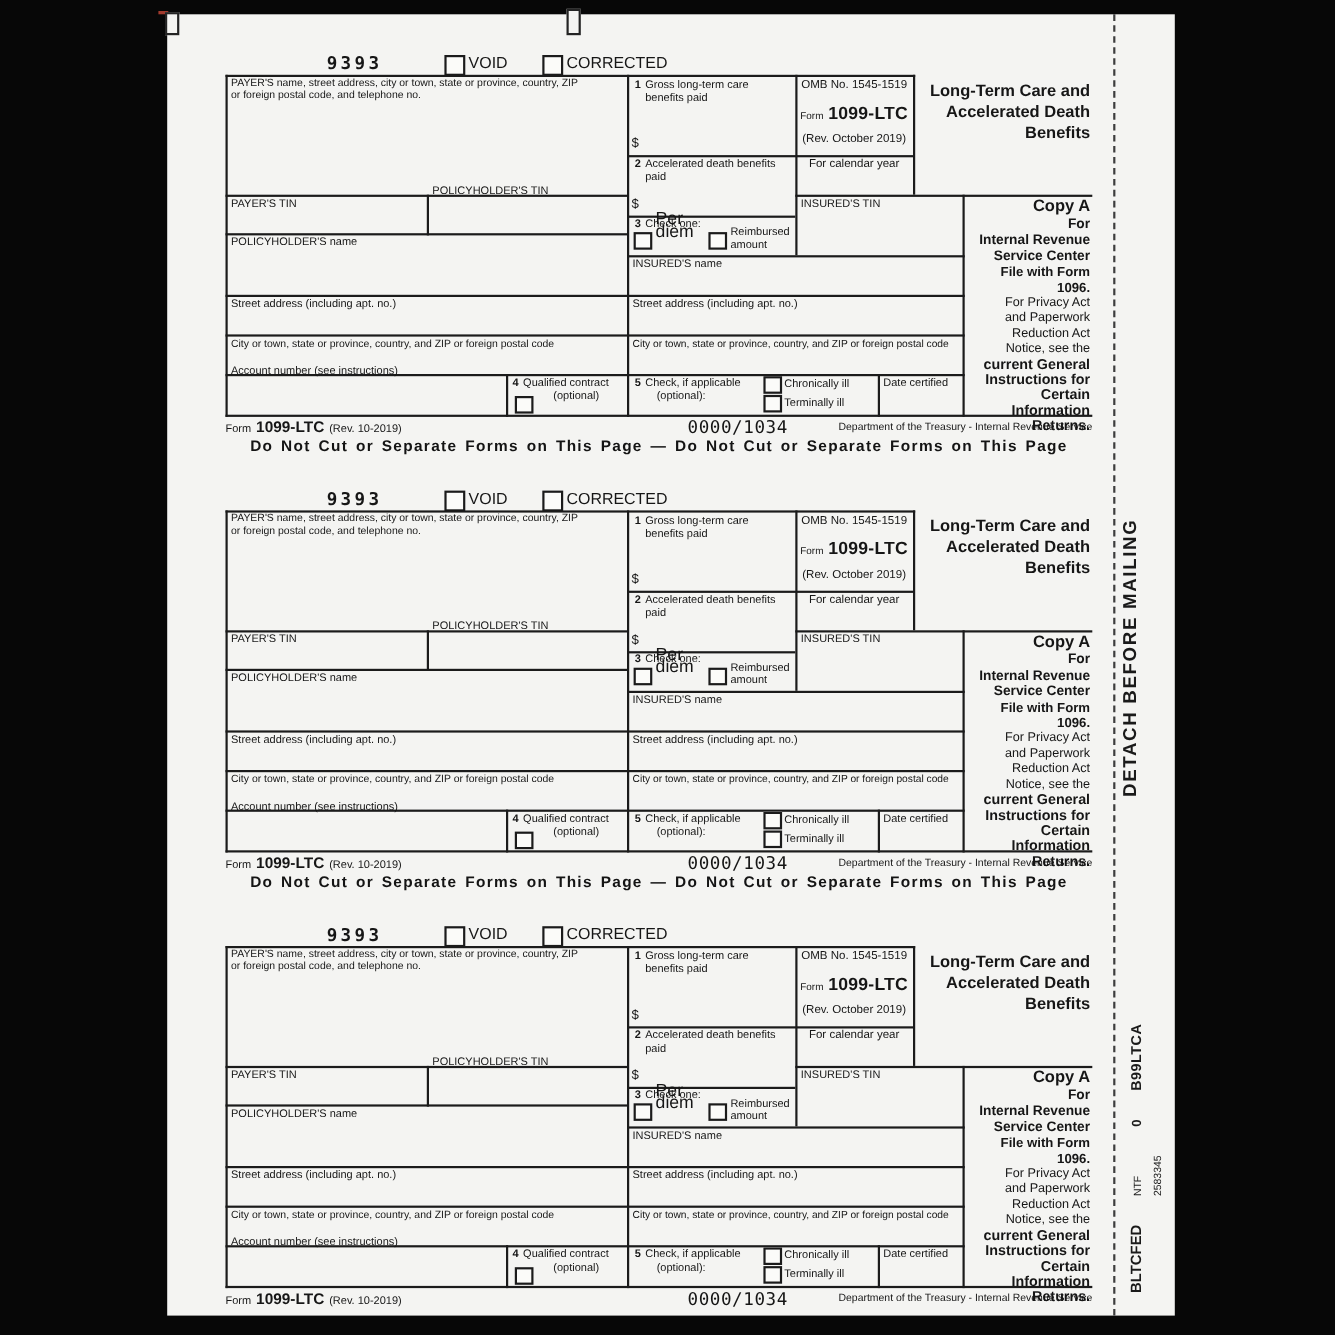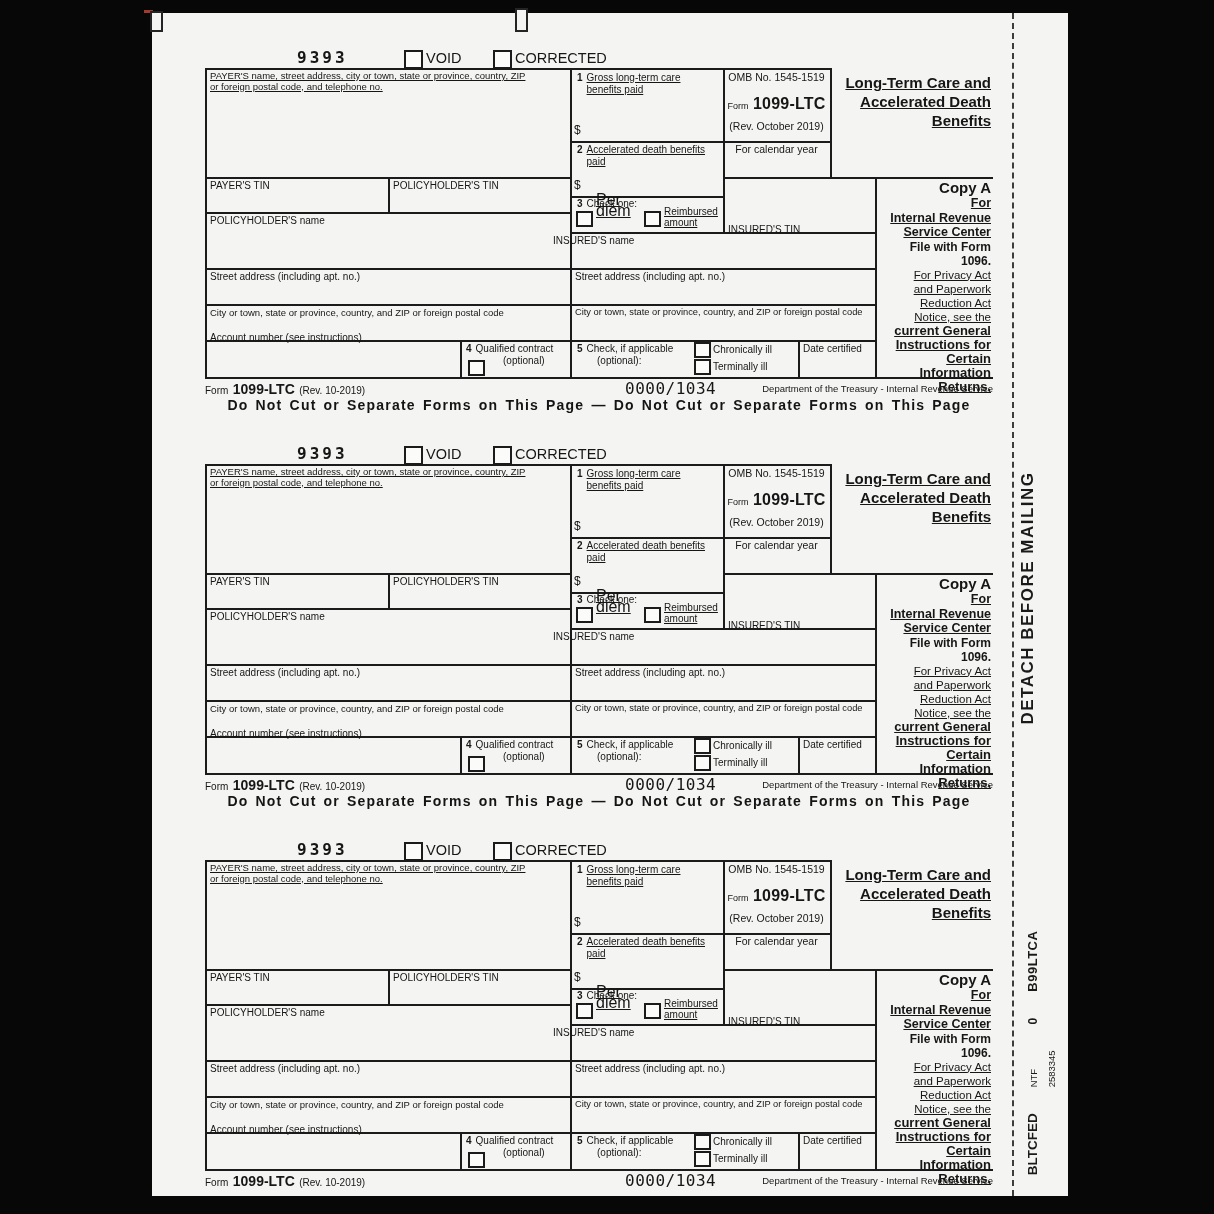--- a/index.html
+++ b/index.html
@@ -1,19 +1,19 @@
 <!DOCTYPE html>
 <html><head>
 <meta charset="utf-8">
 <style>
   html,body{margin:0;padding:0;background:#050505;}
   .canvas{position:relative;width:1214px;height:1214px;background:#070707;overflow:hidden;
           font-family:"Liberation Sans",sans-serif;color:#161616;}
   .page{position:absolute;left:152px;top:13px;width:916px;height:1183px;background:#f4f4f2;}
-  .pre{white-space:pre-line;text-decoration:underline;}
+  .pre{white-space:pre-line;}
   .mono{font-family:"DejaVu Sans Mono",monospace;}
 
   
   .tab{position:absolute;background:#f4f4f2;border:2px solid #242424;}
   .tab1{left:-2px;top:-2px;width:9px;height:17px;}
   .tab2{left:363px;top:-5px;width:9px;height:20px;}
   .redtick{position:absolute;left:-8px;top:-3px;width:9px;height:3px;background:#a23b2e;}
 
   
   .perf{position:absolute;left:860px;top:0;height:1183px;width:0;border-left:2px dashed #3d3d3d;}
@@ -76,29 +76,29 @@
   .omb{left:519px;top:24px;width:105px;text-align:center;font-size:10.5px;}
   .formline{left:518px;top:47px;width:107px;text-align:center;}
   .formword{font-size:9px;}
   .formnum{font-size:16px;font-weight:bold;letter-spacing:.2px;}
   .rev{left:518px;top:73px;width:107px;text-align:center;font-size:10.5px;}
   .title{left:628px;top:25px;width:158px;text-align:right;font-weight:bold;font-size:15px;line-height:19px;}
   .box2{left:372px;top:96px;width:145px;}
   .dollar2{left:369px;top:132px;font-size:12px;}
   .calendar{left:518px;top:96px;width:107px;text-align:center;font-size:10.5px;}
   .ptin{left:5px;top:132px;}
-  .phtin{left:188px;top:132px;}
-  .instin{left:523px;top:132px;margin-top:44px;}
+  .phtin{left:188px;top:120px;}
+  .instin{left:523px;top:132px;}
   .box3h{left:372px;top:150px;}
   .cb-perdiem{left:371px;top:163px;}
   .perdiem-lbl{left:391px;top:147px;font-size:16px;line-height:10.5px;}
   .cb-reimb{left:439px;top:163px;}
   .reimb-lbl{left:459px;top:159px;font-size:10px;line-height:10.5px;}
   .phname{left:5px;top:167px;}
-  .insname{left:348px;top:187px;}
+  .insname{left:370px;top:187px;}
   .street-l{left:5px;top:223px;}
   .street-r{left:370px;top:223px;}
   .city-l{left:5px;top:259px;font-size:9.5px;}
   .city-r{left:370px;top:259px;width:300px;font-size:9.3px;}
   .account{left:5px;top:284px;}
   .box4{left:261px;top:295px;width:104px;}
   .box4-opt{margin-left:20px;font-size:10px;line-height:11.5px;}
   .cb-qual{left:263px;top:312px;}
   .box5{left:372px;top:295px;width:112px;}
   .box5-opt{margin-left:10px;font-size:10px;line-height:11.5px;}

